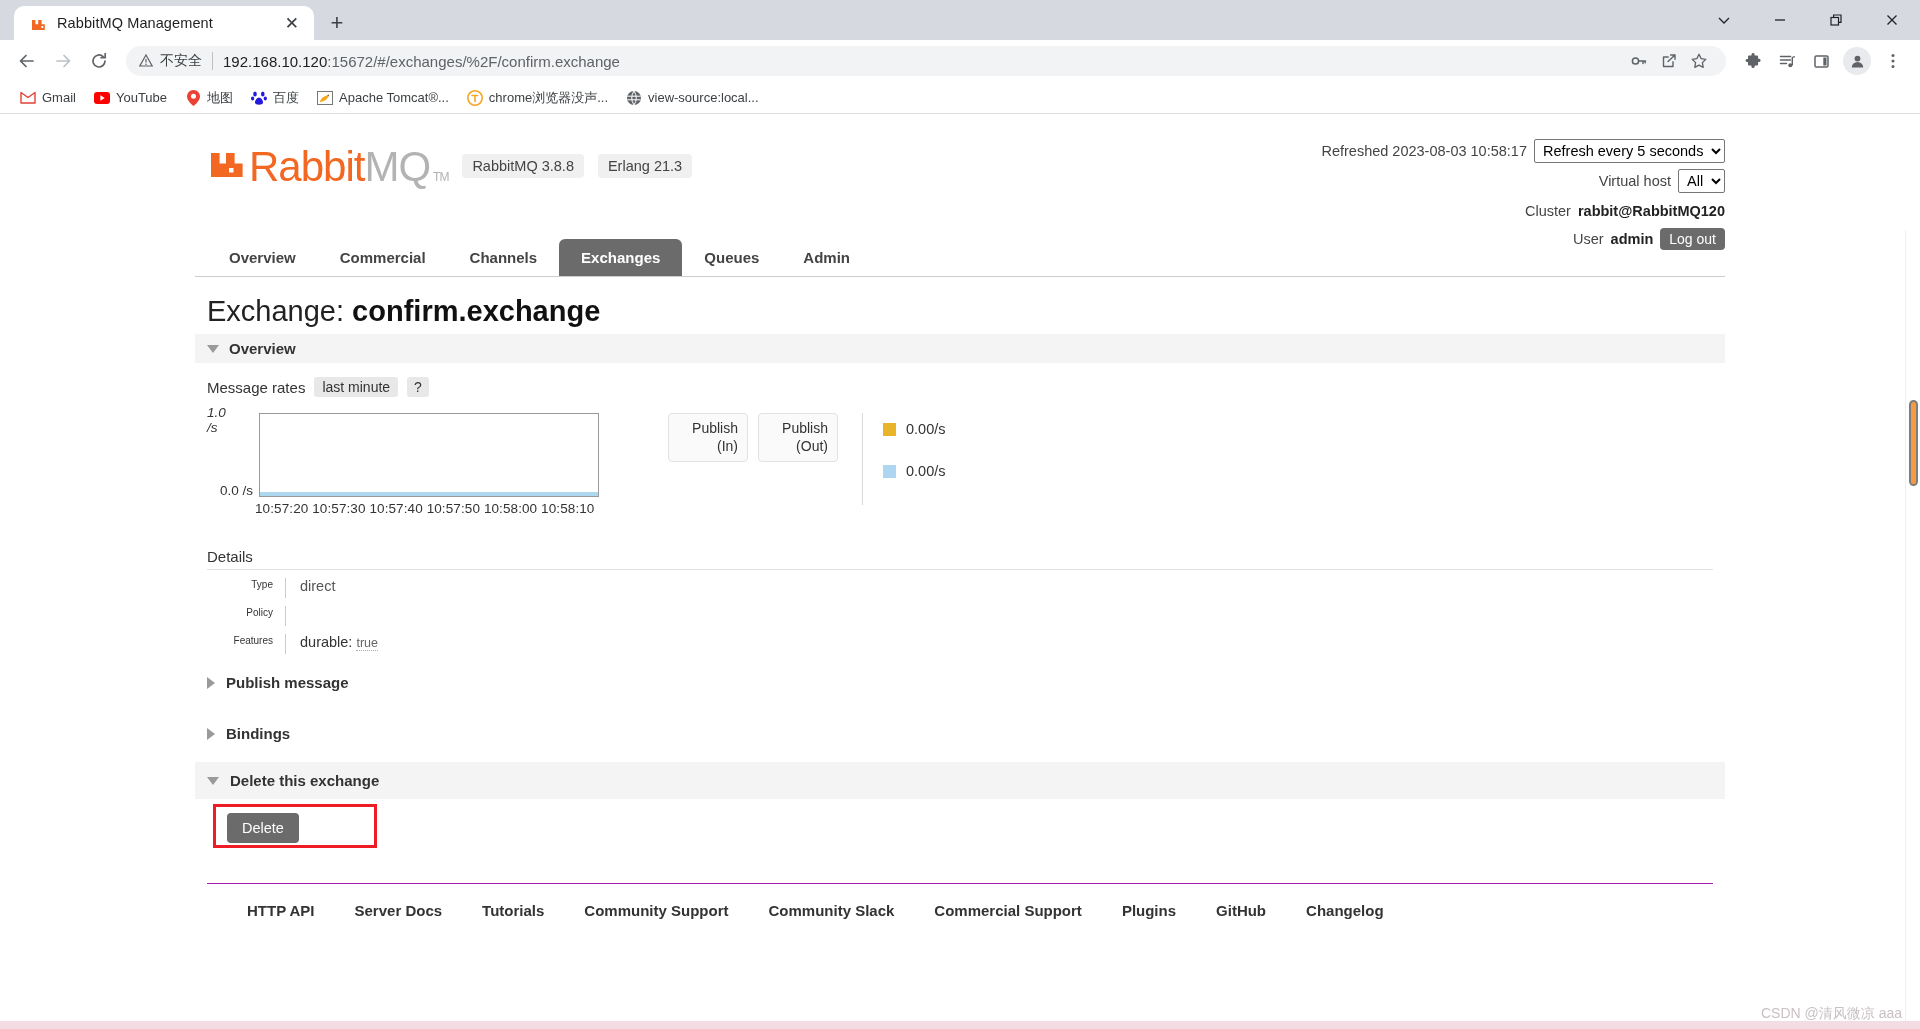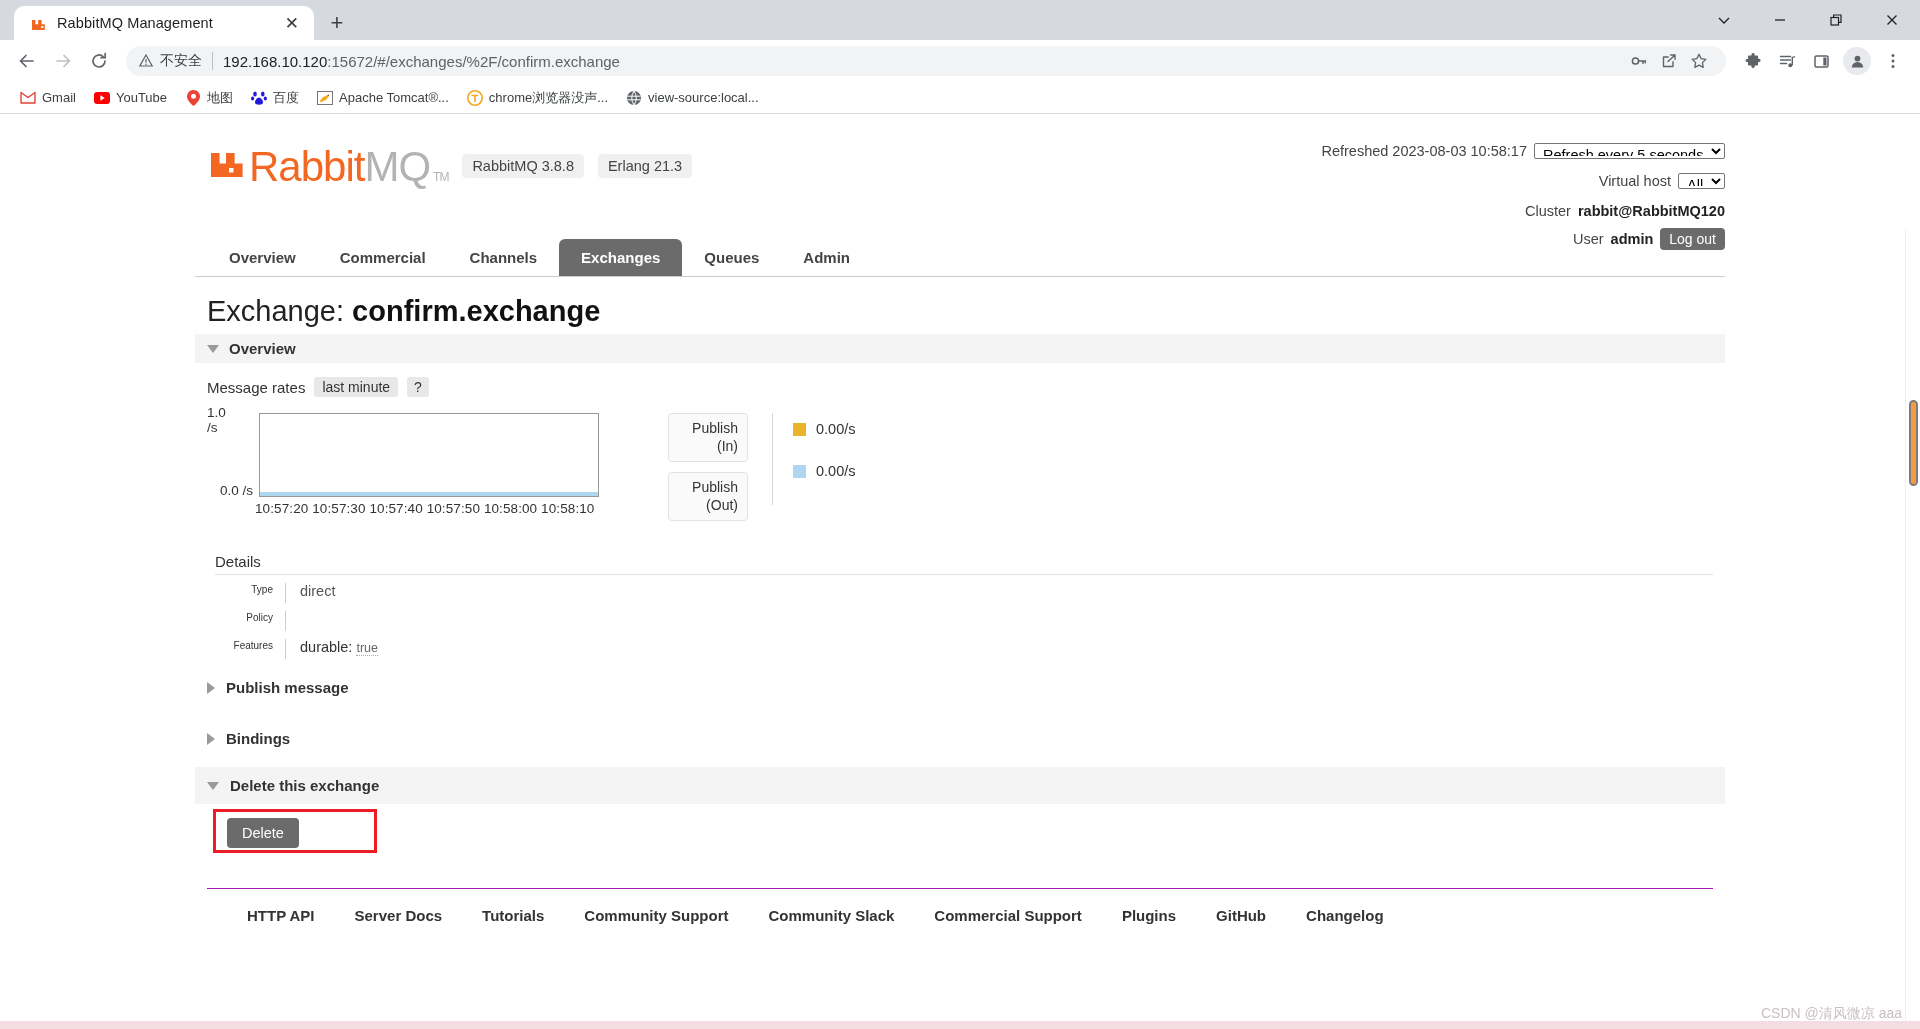--- a/index.html
+++ b/index.html
@@ -101,21 +101,21 @@
 
   .mq-headright {
     position:absolute; right:0; top:6px; text-align:right;
     font-size:14.5px; color:#444;
   }
   .hr-line { display:flex; align-items:center; justify-content:flex-end; gap:7px; margin-bottom:6px; height:24px;}
   .hr-line.tight { margin-bottom:4px; }
   select.mq-select {
     font-family:"Liberation Sans", sans-serif;
     font-size:14.5px; padding:2px 4px; border:1px solid #767676;
-    background:#fff; color:#000; border-radius:2px; height:16px;
+    background:#fff; color:#000; border-radius:2px; height:24px;
   }
   .bold { font-weight:bold; color:#222; }
   .logout-btn {
     background:#6b6b6b; color:#fff; font-size:14px;
     padding:3px 9px; border-radius:4px; border:none;
     font-family:"Liberation Sans", sans-serif;
   }
 
   
   .navtabs {
@@ -148,46 +148,46 @@
   .msg-rates-row {
     display:flex; align-items:center; gap:9px;
     padding:14px 12px 0 12px; font-size:15px; color:#333;
   }
   .pill { background:#e8e8e8; color:#333; font-size:14px; padding:2px 8px; border-radius:3px; }
   .qmark { background:#e8e8e8; color:#333; font-size:14px; padding:2px 7px; border-radius:3px; }
 
   .chart-block { display:flex; align-items:flex-start; padding:16px 12px 0 12px; }
   .chart-area { position:relative; width:425px; }
   .ylabels { position:absolute; left:0; top:0; width:46px; font-size:13.5px; color:#333; }
-  .ylab-top { position:absolute; top:-8px; right:16px; }
+  .ylab-top { position:absolute; top:-8px; right:16px;font-style:italic; }
   .ylab-bot { position:absolute; top:70px; right:0; }
   .plot {
     margin-left:52px; width:340px; height:84px;
     border:1px solid #999; background:#fff; position:relative;
   }
   .plot-baseline { position:absolute; left:0; right:0; bottom:0; height:4px; background:#add8f0; }
   .xlabels {
     margin-left:48px; margin-top:4px; font-size:13.5px; color:#333;
     white-space:nowrap; letter-spacing:0.1px;
   }
 
-  .rate-buttons { margin-left:36px; display:flex; flex-direction:column; gap:10px; }
+  .rate-buttons { margin-left:36px; display:flex; flex-direction:row; gap:10px; }
   .rate-btn {
     width:80px; background:#fafafa; border:1px solid #e2e2e2; border-radius:4px;
     font-size:14px; color:#333; text-align:right; padding:6px 9px; line-height:1.25;
   }
   .legend-sep { width:1px; background:#d8d8d8; align-self:stretch; margin-left:24px; height:92px; }
   .legend { margin-left:20px; display:flex; flex-direction:column; gap:26px; padding-top:8px; }
   .legend-item { display:flex; align-items:center; gap:10px; font-size:14.5px; color:#333; }
   .swatch { width:13px; height:13px; flex:none; }
 
   
   .details-head {
     font-size:15px; color:#333; padding:10px 12px 4px 12px;
-    border-bottom:1px solid #e2e2e2; margin:22px 12px 0 20px;
+    border-bottom:1px solid #e2e2e2; margin:22px 12px 0 12px;
     padding-left:0;
   }
   .details-table { margin:8px 12px 0 12px; }
   .det-row { display:flex; align-items:flex-start; margin-bottom:8px; }
   .det-label {
     width:78px; text-align:right; font-size:10px; color:#333;
     padding-right:12px; padding-top:1px;
   }
   .det-value {
     border-left:1px solid #ccc; padding-left:14px; min-height:20px;

